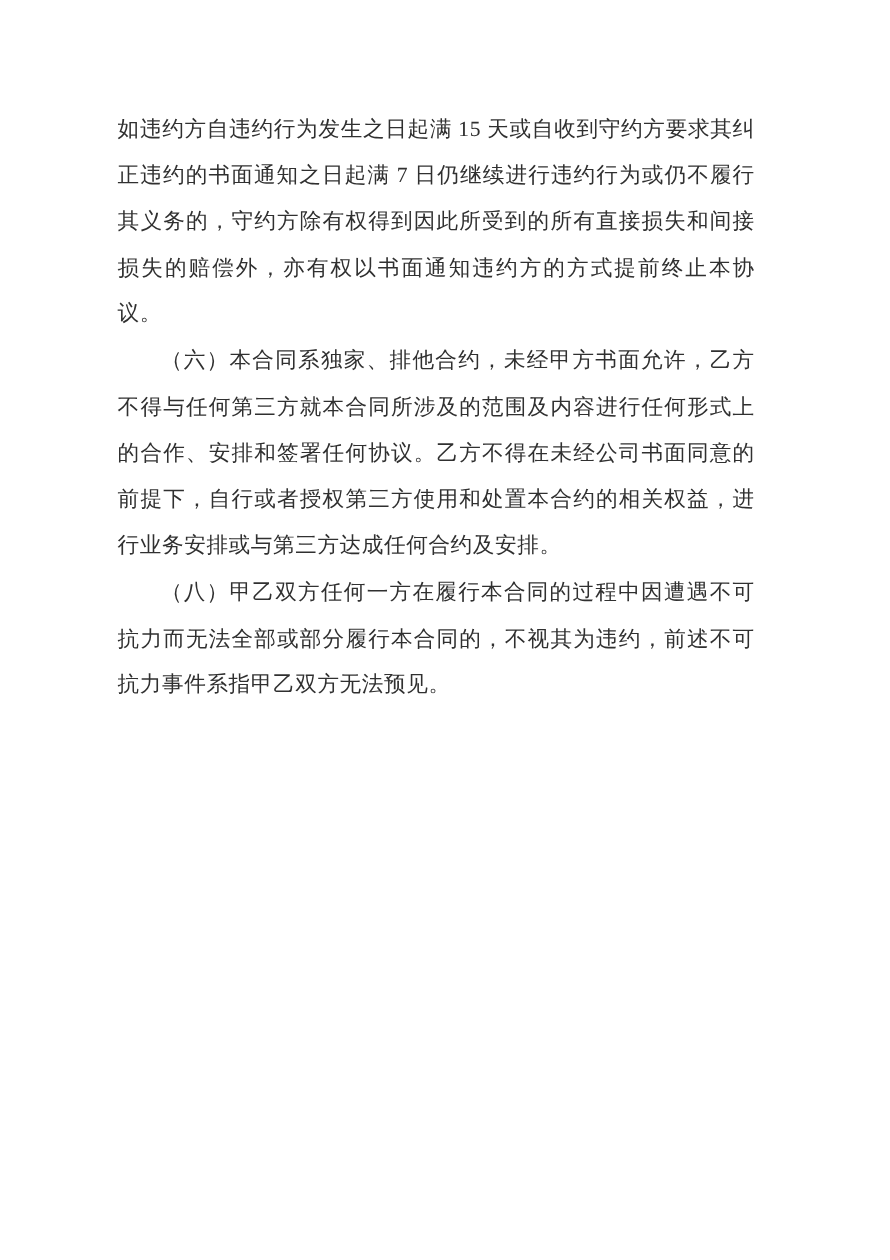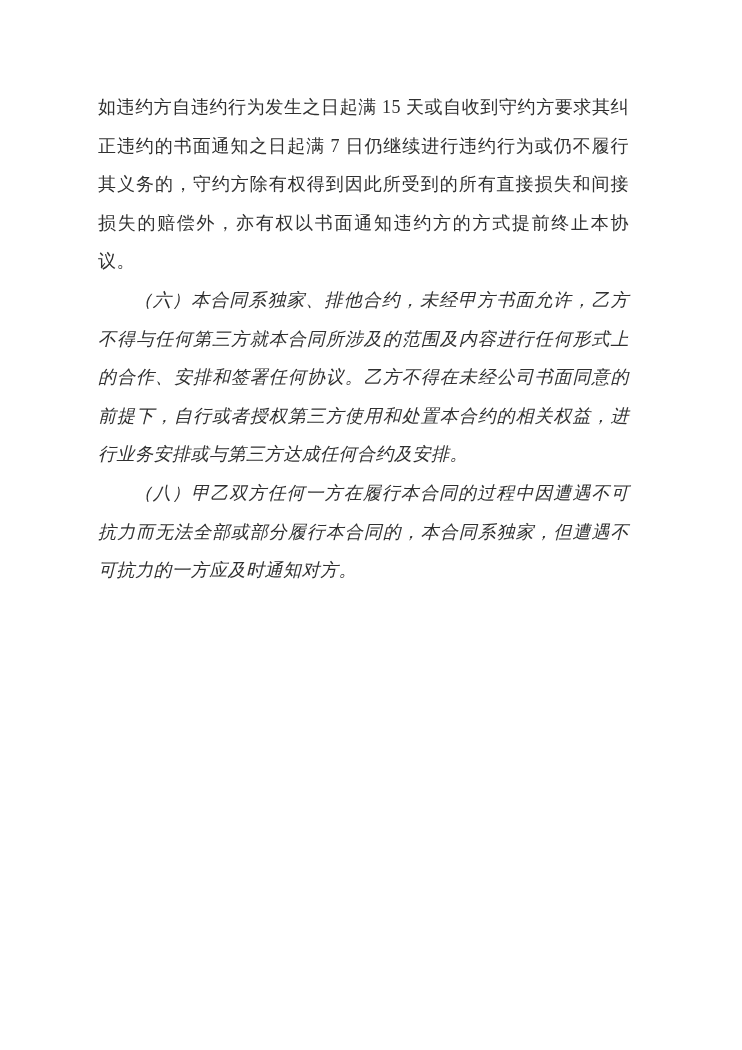--- a/index.html
+++ b/index.html
@@ -18,21 +18,21 @@
     left: 98px;
     width: 531px;
     color: #303030;
     font-size: 18px;
     line-height: 38.6px;
     letter-spacing: 0.5px;
     text-align: justify;
     text-justify: inter-character;
   }
   .para { margin: 0; }
-  .para.indent { text-indent: 2em; font-style: italic; }
+  .para.indent { text-indent: 2em; }
   .watermark {
     position: absolute;
     right: 60px;
     top: 912px;
     text-align: right;
     pointer-events: none;
     font-family: "Liberation Sans", "DejaVu Sans", sans-serif;
   }
   .wm-title {
     font-size: 42px;
@@ -53,17 +53,17 @@
   }
 </style>
 </head>
 <body>
 
 <div class="page">
 
   <div class="doc-body">
     <p class="para">如违约方自违约行为发生之日起满 15 天或自收到守约方要求其纠正违约的书面通知之日起满 7 日仍继续进行违约行为或仍不履行其义务的，守约方除有权得到因此所受到的所有直接损失和间接损失的赔偿外，亦有权以书面通知违约方的方式提前终止本协议。</p>
     <p class="para indent">（六）本合同系独家、排他合约，未经甲方书面允许，乙方不得与任何第三方就本合同所涉及的范围及内容进行任何形式上的合作、安排和签署任何协议。乙方不得在未经公司书面同意的前提下，自行或者授权第三方使用和处置本合约的相关权益，进行业务安排或与第三方达成任何合约及安排。</p>
-    <p class="para indent">（八）甲乙双方任何一方在履行本合同的过程中因遭遇不可抗力而无法全部或部分履行本合同的，本合同系独家，但遭遇不可抗力的一方应及时通知对方。</p>
+    <p class="para indent">（八）甲乙双方任何一方在履行本合同的过程中因遭遇不可抗力而无法全部或部分履行本合同的，不视其为违约，前述不可抗力事件系指甲乙双方无法预见。</p>
   </div>
 
 
 </div>
 
 </body></html>

